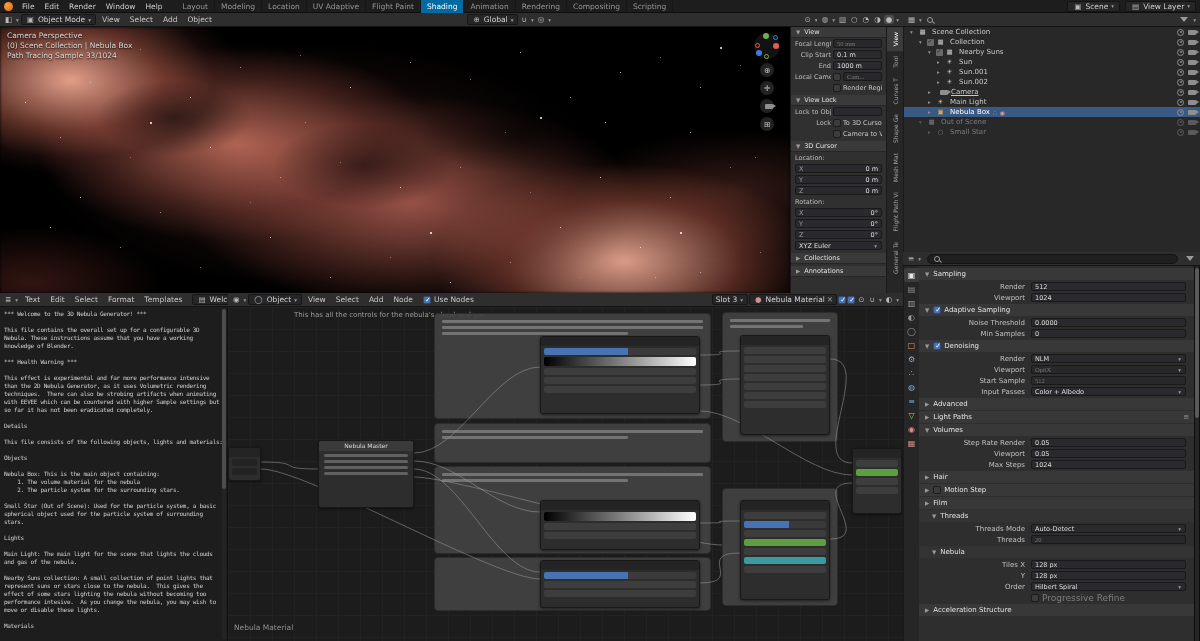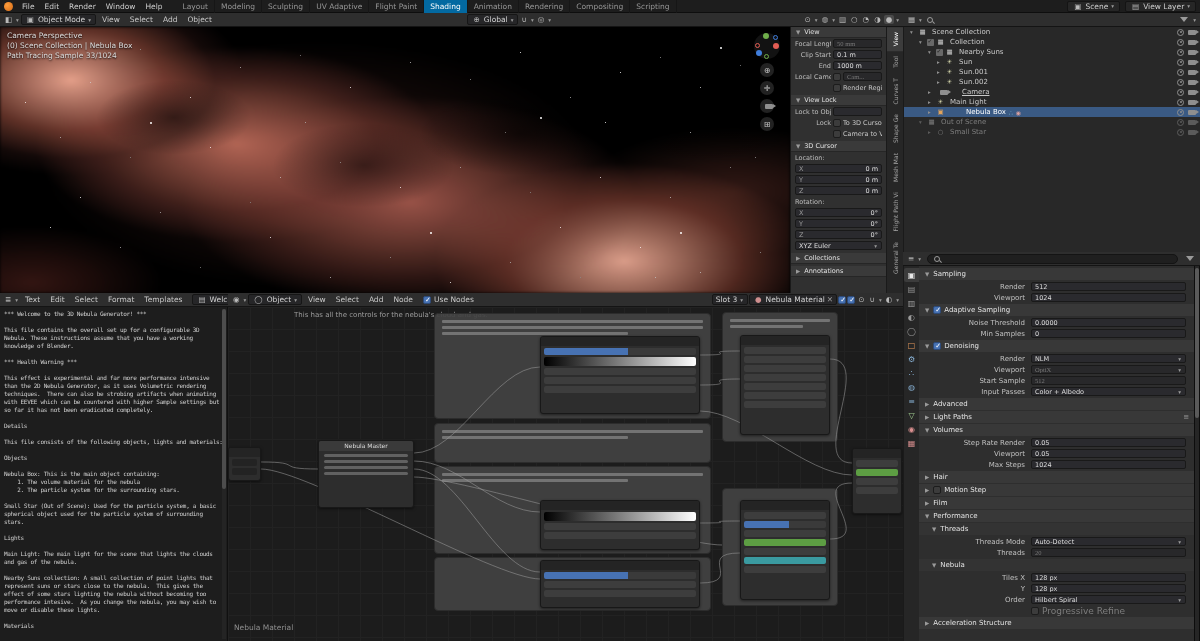--- a/index.html
+++ b/index.html
@@ -138,21 +138,21 @@
   <div id="topbar-menus" style="display:flex">
       <span class="menu-item">File</span>
       <span class="menu-item">Edit</span>
       <span class="menu-item">Render</span>
       <span class="menu-item">Window</span>
       <span class="menu-item">Help</span>
     </div>
   <div id="workspaces">
       <span class="ws">Layout</span>
       <span class="ws">Modeling</span>
-      <span class="ws">Sculpting</span>
+      <span class="ws">Location</span>
       <span class="ws">UV Adaptive</span>
       <span class="ws">Flight Paint</span>
       <span class="ws active">Shading</span>
       <span class="ws">Animation</span>
       <span class="ws">Rendering</span>
       <span class="ws">Compositing</span>
       <span class="ws">Scripting</span>
     </div>
   <div class="push"></div>
   <div class="tb-wid">
@@ -423,37 +423,37 @@
       <span class="expander">▸</span>
       <span class="out-icon" style="color: rgb(207, 208, 168);">☀</span>
       <span style="margin-left: 3px;">Sun.002</span>
       <span class="push"></span>
       <span class="i-eye"></span>
       <span class="i-cam"></span>
     </div>
     <div class="out-row" style="padding-left: 24px;">
       <span class="expander">▸</span>
       <span class="i-cam"></span>
-      <span style="margin-left: 14px; text-decoration: underline;">Camera</span>
+      <span style="margin-left: 3px; text-decoration: underline;">Camera</span>
       <span class="push"></span>
       <span class="i-eye"></span>
       <span class="i-cam"></span>
     </div>
     <div class="out-row" style="padding-left: 24px;">
       <span class="expander">▸</span>
       <span class="out-icon" style="color: rgb(207, 208, 168);">☀</span>
       <span style="margin-left: 3px;">Main Light</span>
       <span class="push"></span>
       <span class="i-eye"></span>
       <span class="i-cam"></span>
     </div>
     <div class="out-row sel" style="padding-left: 24px;">
       <span class="expander">▸</span>
       <span class="out-icon" style="color: rgb(224, 163, 92);">▣</span>
-      <span style="margin-left: 19px;">Nebula Box</span>
+      <span style="margin-left: 3px;">Nebula Box</span>
       <span class="out-extra" style="color: rgb(127, 196, 216);">∴</span>
       <span class="out-extra" style="color: rgb(216, 159, 159);">◉</span>
       <span class="push"></span>
       <span class="i-eye"></span>
       <span class="i-cam"></span>
     </div>
     <div class="out-row dim" style="padding-left: 15px;">
       <span class="expander">▾</span>
       <span class="out-icon">▦</span>
       <span style="margin-left: 3px;">Out of Scene</span>
@@ -598,24 +598,20 @@
     </div>
     <div class="prop-panel">
       <span class="arrow">▶</span>
       <span class="chk"></span>
       <span>Motion Step</span>
     </div>
     <div class="prop-panel">
       <span class="arrow">▶</span>
       <span>Film</span>
     </div>
-    <div class="prop-panel">
-      <span class="arrow">▼</span>
-      <span>Performance</span>
-    </div>
     <div class="prop-panel sub">
       <span class="arrow">▼</span>
       <span>Threads</span>
     </div>
     <div class="prop-row">
       <span class="prop-label">Threads Mode</span>
       <span class="fld">
         <span>Auto-Detect</span>
         <span class="arrow">▾</span>
       </span>

